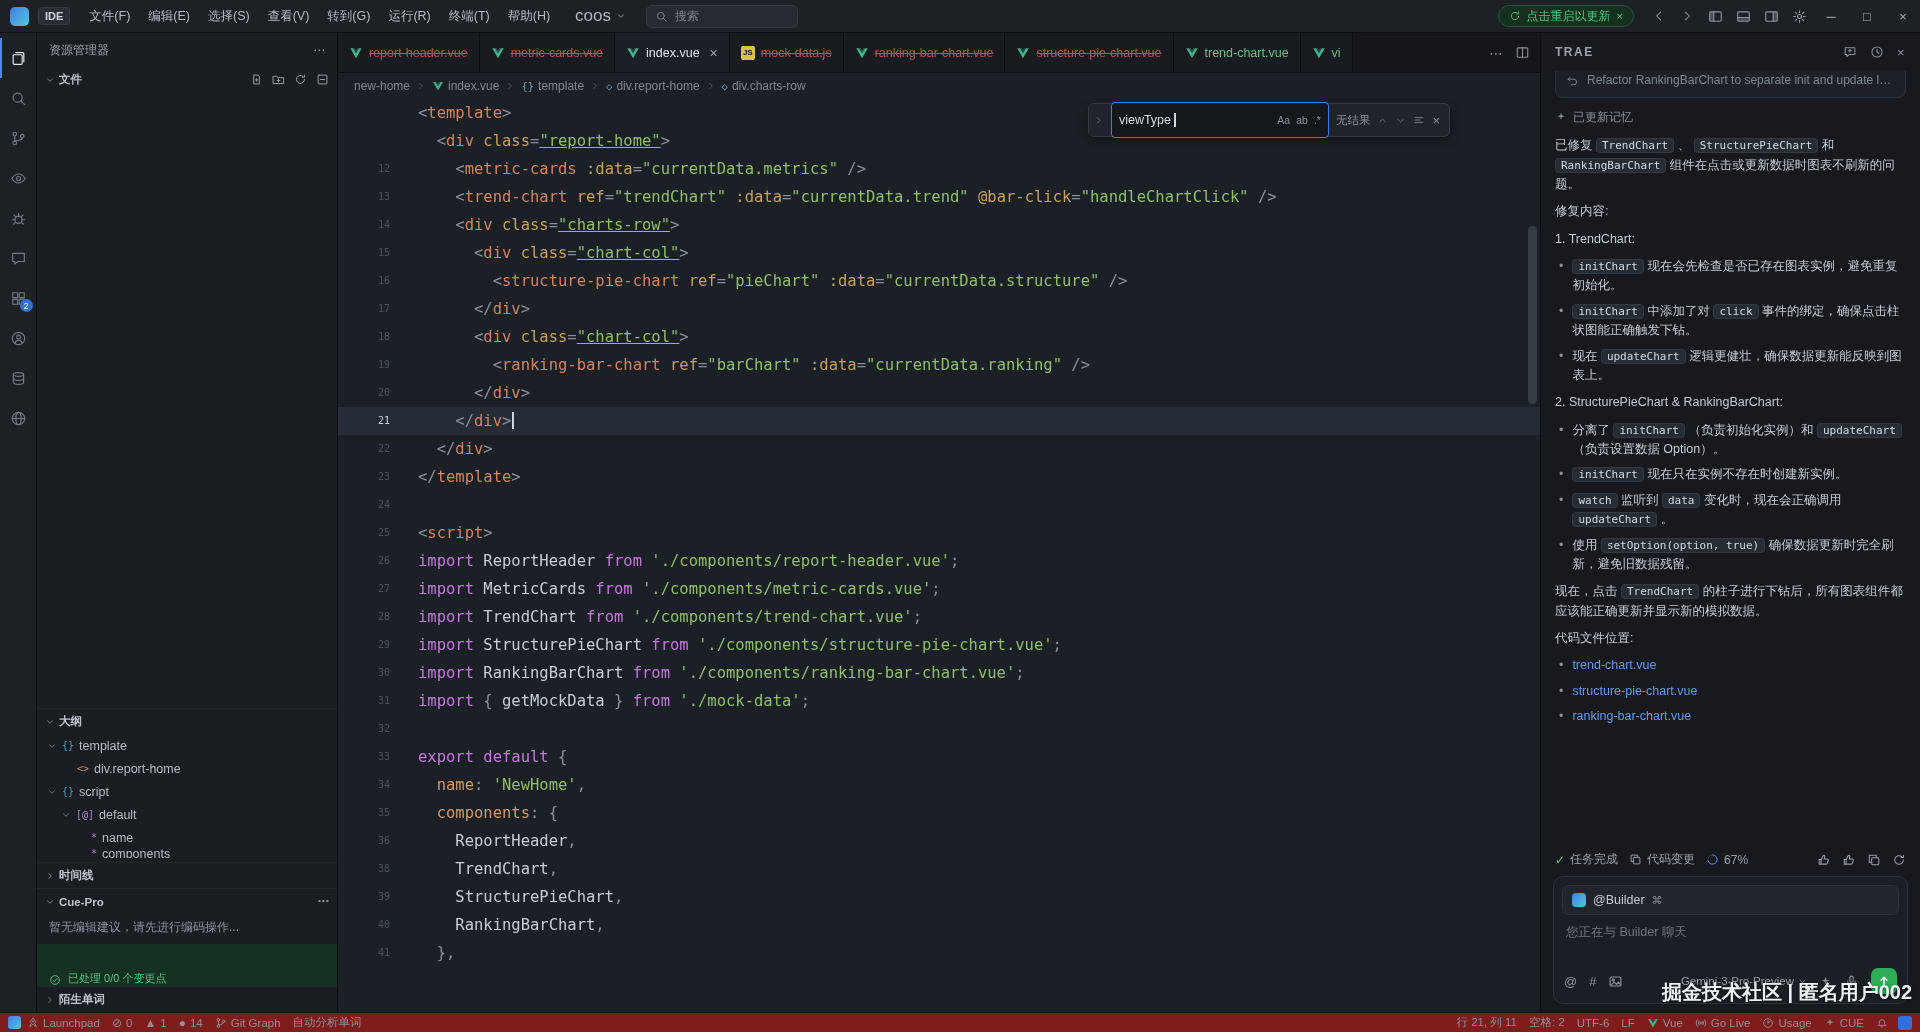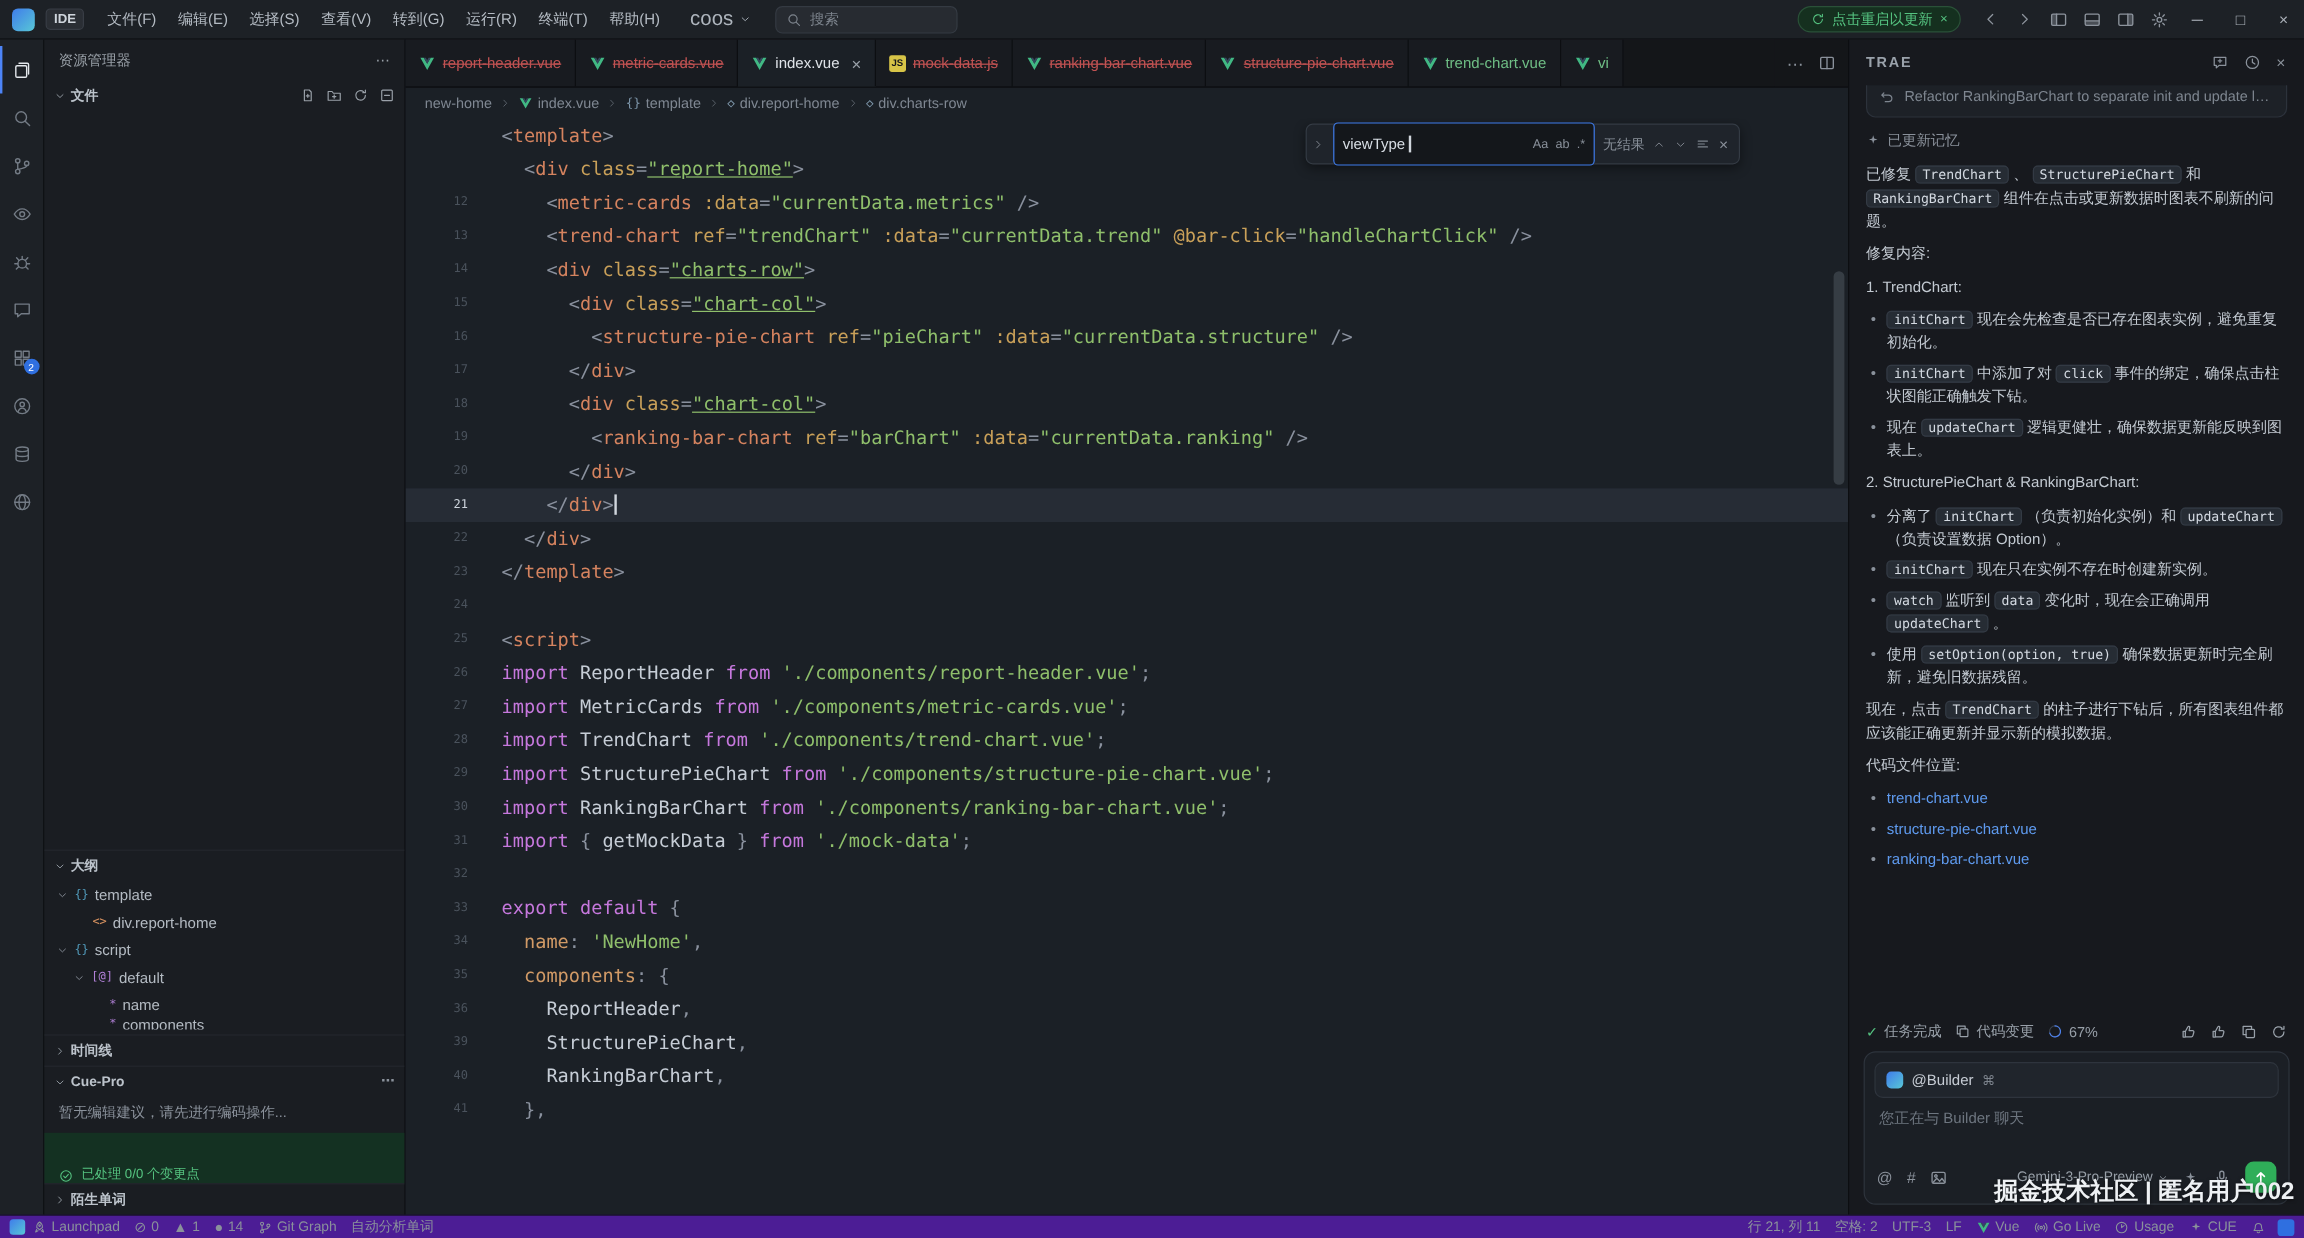--- a/index.html
+++ b/index.html
@@ -168,21 +168,21 @@
   color:#98a0a9}
 .model-sel .ic{width:10px;height:10px}
 .send-btn{width:26px;height:26px;border-radius:7px;background:#2fae59;color:#fff;
   display:flex;align-items:center;justify-content:center}
 .send-btn .ic{width:14px;height:14px;stroke-width:1.6}
 .watermark{position:absolute;left:0;right:8px;bottom:6px;text-align:right;font-size:20px;
   font-weight:bold;color:#eef1f4;z-index:9;pointer-events:none;white-space:nowrap;
   text-shadow:0 1px 3px rgba(0,0,0,.5)}
 
 
-.statusbar{height:20px;background:#4c1d95;border-top:1px solid #0c0e11;display:flex;
+.statusbar{height:20px;background:#7f1d1d;border-top:1px solid #0c0e11;display:flex;
   align-items:center;font-size:11.5px;color:#8a919b;padding:0 8px}
 .sb-item{display:flex;align-items:center;gap:4px;padding:0 6px;height:100%}
 .sb-item .ic{width:12px;height:12px}
 .sb-item .ic-t{font-size:10px}
 .sb-right{margin-left:auto;display:flex;height:100%;align-items:center}
 .sb-logo{width:13px;height:13px;border-radius:3px;flex:none;
   background:linear-gradient(135deg,#3f7ceb,#58c7d6)}
 .sb-blue{width:14px;height:14px;border-radius:3px;background:#2f6fe0;margin-left:4px;flex:none}
 </style>
 </head>
@@ -621,20 +621,21 @@
           <div class="cl" data-name="code-line"><span class="ln" data-name="line-number">27</span><span class="ct" data-name="code-text"><span class="tk-k">import</span><span class="tk-w"> </span><span class="tk-i">MetricCards</span><span class="tk-w"> </span><span class="tk-k">from</span><span class="tk-w"> </span><span class="tk-s">'./components/metric-cards.vue'</span><span class="tk-p">;</span></span></div>
           <div class="cl" data-name="code-line"><span class="ln" data-name="line-number">28</span><span class="ct" data-name="code-text"><span class="tk-k">import</span><span class="tk-w"> </span><span class="tk-i">TrendChart</span><span class="tk-w"> </span><span class="tk-k">from</span><span class="tk-w"> </span><span class="tk-s">'./components/trend-chart.vue'</span><span class="tk-p">;</span></span></div>
           <div class="cl" data-name="code-line"><span class="ln" data-name="line-number">29</span><span class="ct" data-name="code-text"><span class="tk-k">import</span><span class="tk-w"> </span><span class="tk-i">StructurePieChart</span><span class="tk-w"> </span><span class="tk-k">from</span><span class="tk-w"> </span><span class="tk-s">'./components/structure-pie-chart.vue'</span><span class="tk-p">;</span></span></div>
           <div class="cl" data-name="code-line"><span class="ln" data-name="line-number">30</span><span class="ct" data-name="code-text"><span class="tk-k">import</span><span class="tk-w"> </span><span class="tk-i">RankingBarChart</span><span class="tk-w"> </span><span class="tk-k">from</span><span class="tk-w"> </span><span class="tk-s">'./components/ranking-bar-chart.vue'</span><span class="tk-p">;</span></span></div>
           <div class="cl" data-name="code-line"><span class="ln" data-name="line-number">31</span><span class="ct" data-name="code-text"><span class="tk-k">import</span><span class="tk-w"> </span><span class="tk-p">{ </span><span class="tk-i">getMockData</span><span class="tk-p"> } </span><span class="tk-k">from</span><span class="tk-w"> </span><span class="tk-s">'./mock-data'</span><span class="tk-p">;</span></span></div>
           <div class="cl" data-name="code-line"><span class="ln" data-name="line-number">32</span><span class="ct" data-name="code-text"></span></div>
           <div class="cl" data-name="code-line"><span class="ln" data-name="line-number">33</span><span class="ct" data-name="code-text"><span class="tk-k">export</span><span class="tk-w"> </span><span class="tk-k">default</span><span class="tk-w"> </span><span class="tk-p">{</span></span></div>
           <div class="cl" data-name="code-line"><span class="ln" data-name="line-number">34</span><span class="ct" data-name="code-text"><span class="tk-w">  </span><span class="tk-pr">name</span><span class="tk-p">:</span><span class="tk-w"> </span><span class="tk-s">'NewHome'</span><span class="tk-p">,</span></span></div>
           <div class="cl" data-name="code-line"><span class="ln" data-name="line-number">35</span><span class="ct" data-name="code-text"><span class="tk-w">  </span><span class="tk-pr">components</span><span class="tk-p">:</span><span class="tk-w"> </span><span class="tk-p">{</span></span></div>
           <div class="cl" data-name="code-line"><span class="ln" data-name="line-number">36</span><span class="ct" data-name="code-text"><span class="tk-w">    </span><span class="tk-i">ReportHeader</span><span class="tk-p">,</span></span></div>
+          <div class="cl" data-name="code-line"><span class="ln" data-name="line-number">38</span><span class="ct" data-name="code-text"><span class="tk-w">    </span><span class="tk-i">TrendChart</span><span class="tk-p">,</span></span></div>
           <div class="cl" data-name="code-line"><span class="ln" data-name="line-number">39</span><span class="ct" data-name="code-text"><span class="tk-w">    </span><span class="tk-i">StructurePieChart</span><span class="tk-p">,</span></span></div>
           <div class="cl" data-name="code-line"><span class="ln" data-name="line-number">40</span><span class="ct" data-name="code-text"><span class="tk-w">    </span><span class="tk-i">RankingBarChart</span><span class="tk-p">,</span></span></div>
           <div class="cl" data-name="code-line"><span class="ln" data-name="line-number">41</span><span class="ct" data-name="code-text"><span class="tk-w">  </span><span class="tk-p">},</span></span></div>
         </div>
 
       <div class="find" data-name="find-widget">
         <span data-name="toggle-replace-icon">
             <svg viewBox="0 0 16 16" class="ic" data-name="chevron-right-icon" style="height: 11px; width: 11px;">
               <path d="M6.2 4l3.8 4-3.8 4"></path>
             </svg>
@@ -883,21 +884,21 @@
       </span>
     </div>
   <div class="sb-right" id="sbright">
       <span class="sb-item" data-name="status-cursor-position">
         <span>行 21, 列 11</span>
       </span>
       <span class="sb-item" data-name="status-indentation">
         <span>空格: 2</span>
       </span>
       <span class="sb-item" data-name="status-encoding">
-        <span>UTF-3</span>
+        <span>UTF-6</span>
       </span>
       <span class="sb-item" data-name="status-eol">
         <span>LF</span>
       </span>
       <span class="sb-item" data-name="status-language-mode">
         <svg viewBox="0 0 16 16" class="ic" data-name="vue-icon" style="height: 12px; width: 12px;">
           <path style="fill:#41b883;stroke:none" d="M1.5 2.5h3.2L8 7.9l3.3-5.4h3.2L8 14z"></path>
           <path style="fill:#34495e;stroke:none" d="M4.7 2.5h2L8 4.9l1.3-2.4h2L8 8.4z"></path>
         </svg>
         <span>Vue</span>

